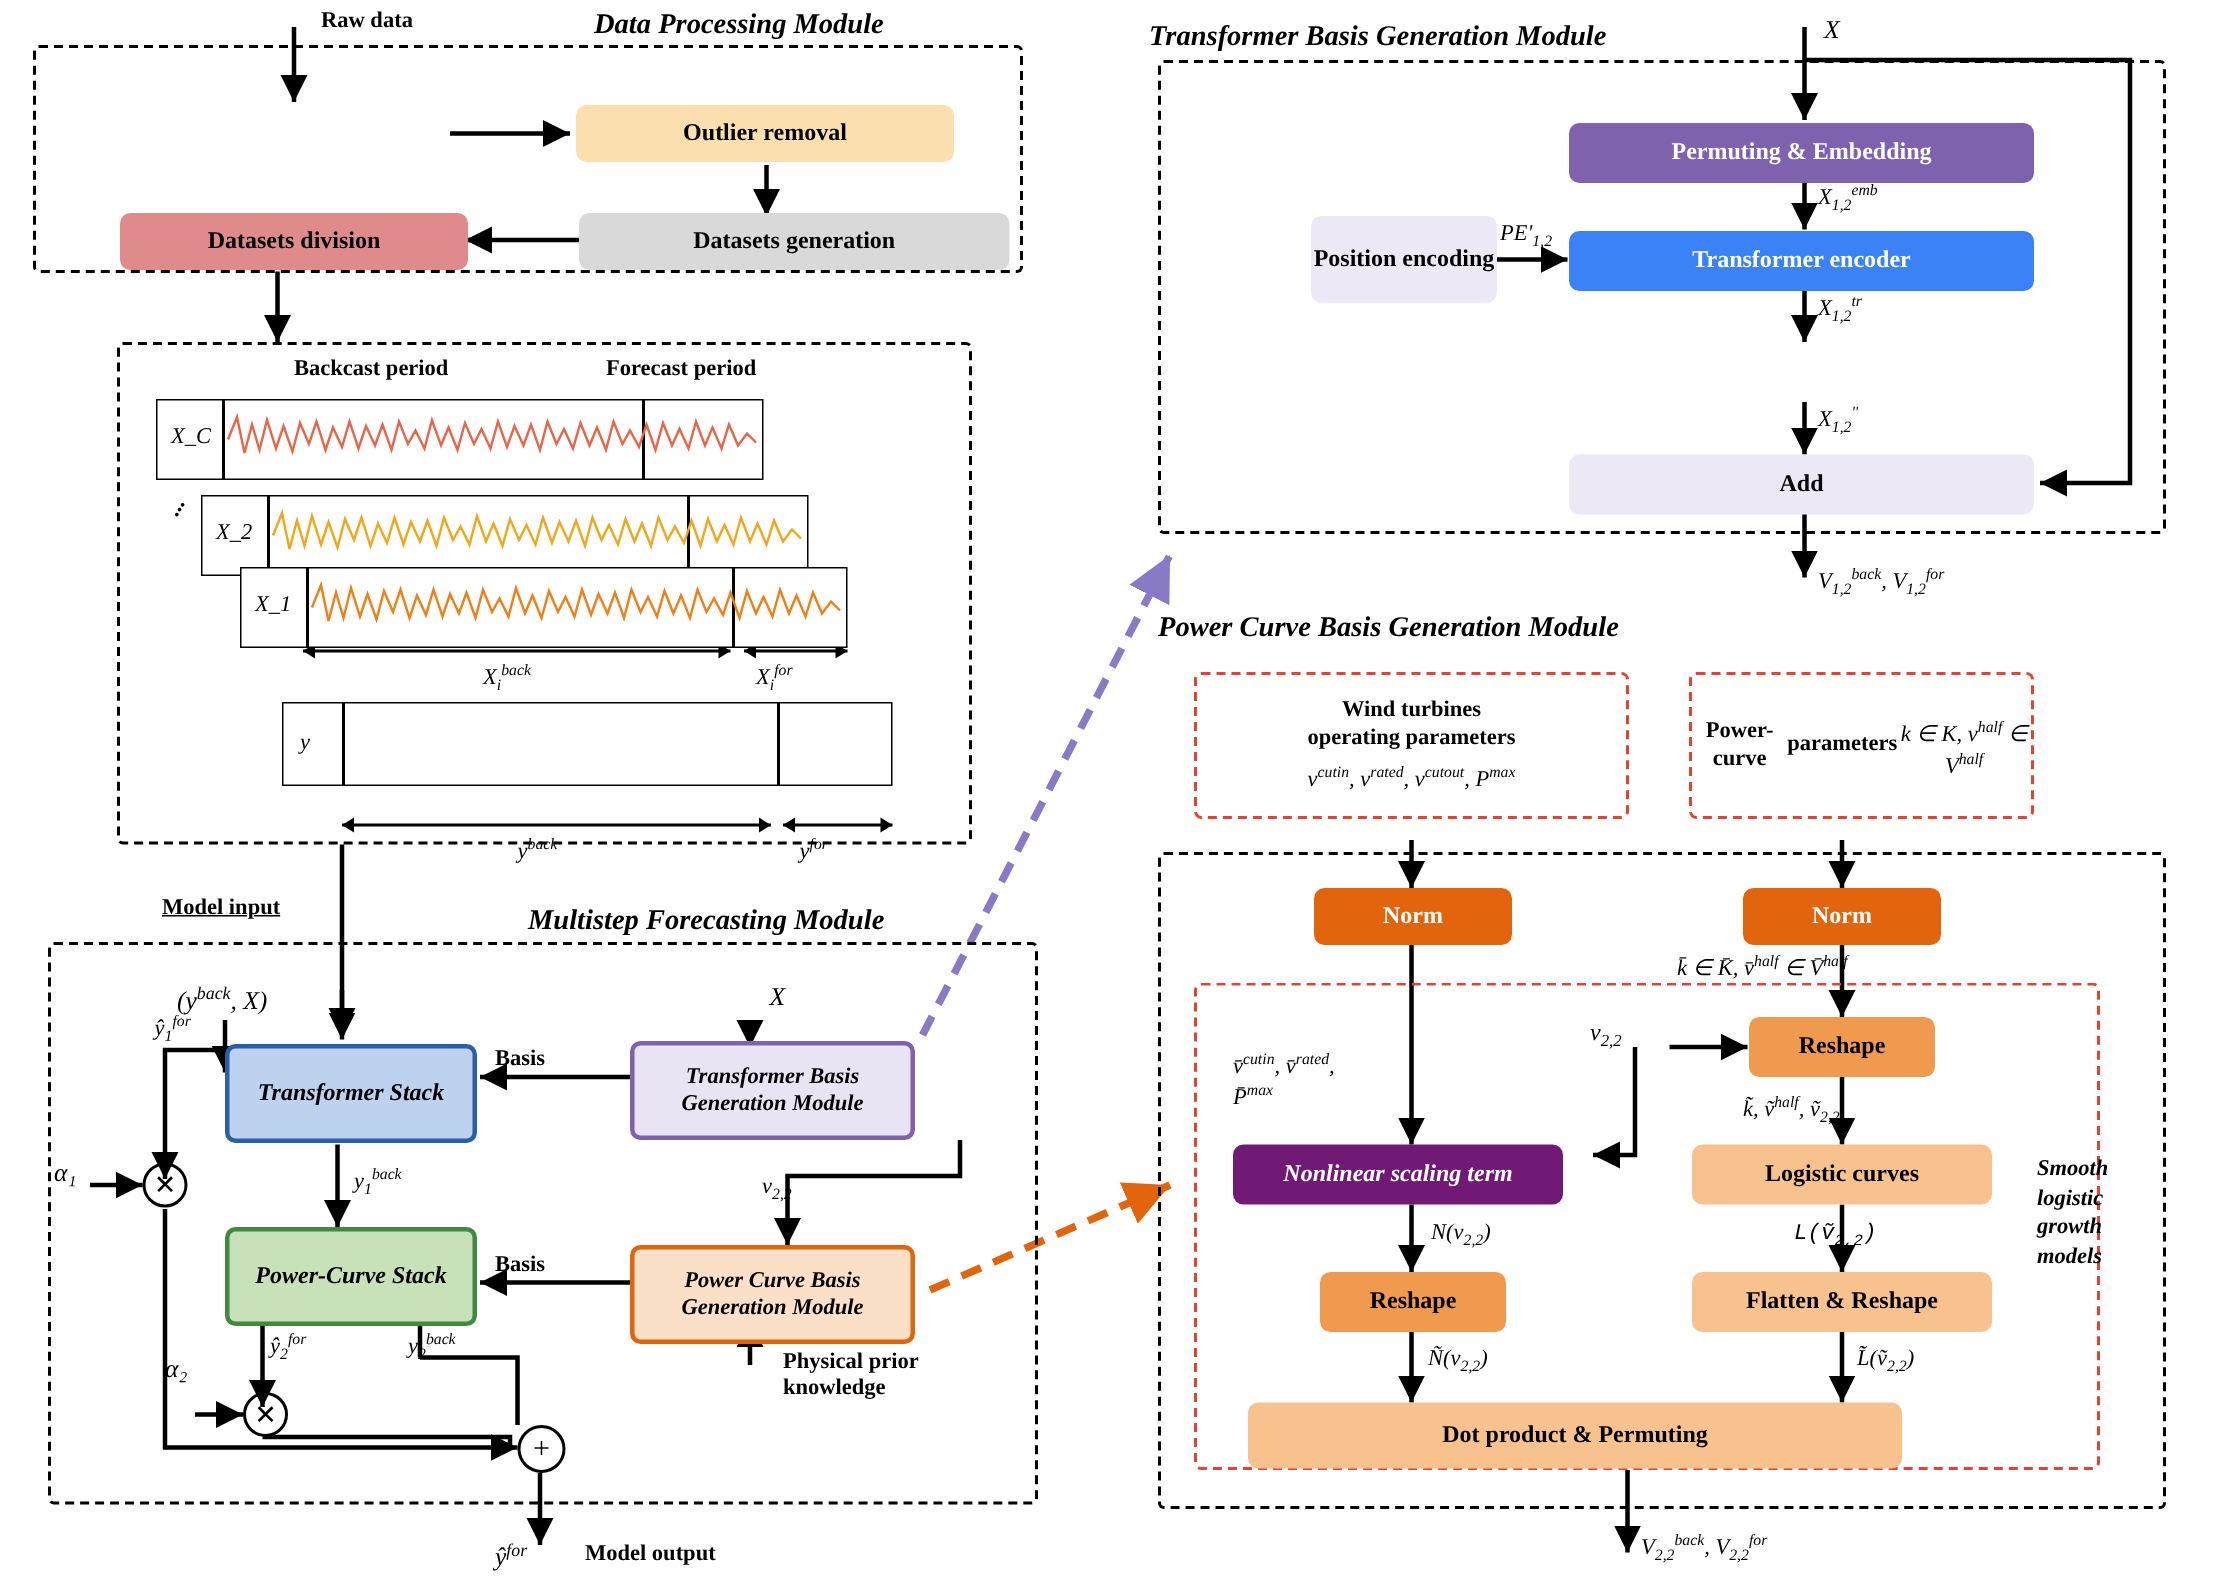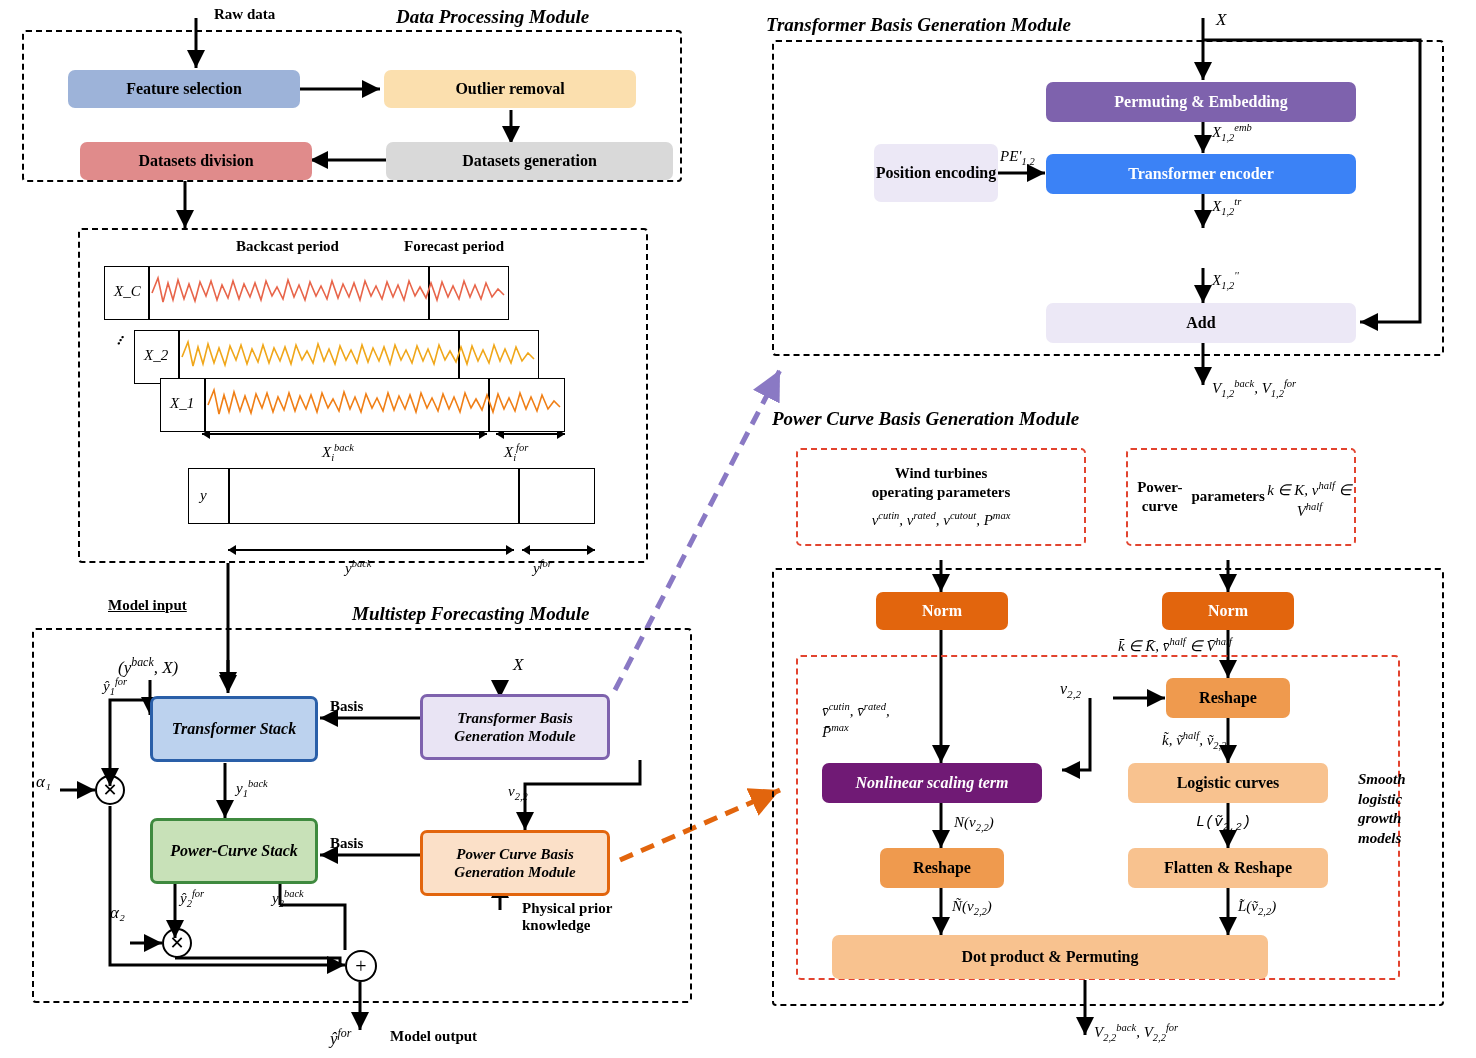--- a/index.html
+++ b/index.html
@@ -109,27 +109,26 @@
     <line x1="1228" y1="803" x2="1228" y2="848" stroke="#000" stroke-width="3" marker-end="url(#ah)"></line>
     <line x1="941" y1="888" x2="941" y2="935" stroke="#000" stroke-width="3" marker-end="url(#ah)"></line>
     <line x1="1228" y1="888" x2="1228" y2="935" stroke="#000" stroke-width="3" marker-end="url(#ah)"></line>
     <line x1="1085" y1="980" x2="1085" y2="1035" stroke="#000" stroke-width="3" marker-end="url(#ah)"></line>
   </svg>
 
   <div class="box dash" style="left:22px;top:30px;width:660px;height:152px;"></div>
   <div class="title" style="left:396px;top:6px;">Data Processing Module</div>
   <div class="lblb" style="left:214px;top:6px;">Raw data</div>
 
-  <div class="rb" style="left:68px;top:70px;width:232px;height:38px;background:#9db3d9;">Feature selection</div>
   <div class="rb" style="left:384px;top:70px;width:252px;height:38px;background:#fbdfae;">Outlier removal</div>
   <div class="rb" style="left:80px;top:142px;width:232px;height:38px;background:#e08b8b;">Datasets division</div>
   <div class="rb" style="left:386px;top:142px;width:287px;height:38px;background:#d9d9d9;">Datasets generation</div>
 
   <div class="box dashdot" style="left:78px;top:228px;width:570px;height:335px;border-style:dashed;"></div>
-  <div class="lblb" style="left:196px;top:238px;margin-left:40px;">Backcast period</div>
+  <div class="lblb" style="left:196px;top:238px;">Backcast period</div>
   <div class="lblb" style="left:404px;top:238px;">Forecast period</div>
 
   <div class="box" style="left:104px;top:266px;width:405px;height:54px;border:1.5px solid #000;"></div>
   <div class="line" style="left:148px;top:266px;width:1.5px;height:54px;"></div>
   <div class="line" style="left:428px;top:266px;width:1.5px;height:54px;"></div>
   <div class="lbl it" style="left:114px;top:283px;">X_C</div>
 
   <div class="box" style="left:134px;top:330px;width:405px;height:54px;border:1.5px solid #000;background:#fff;"></div>
   <div class="line" style="left:178px;top:330px;width:1.5px;height:54px;"></div>
   <div class="line" style="left:458px;top:330px;width:1.5px;height:54px;"></div>

